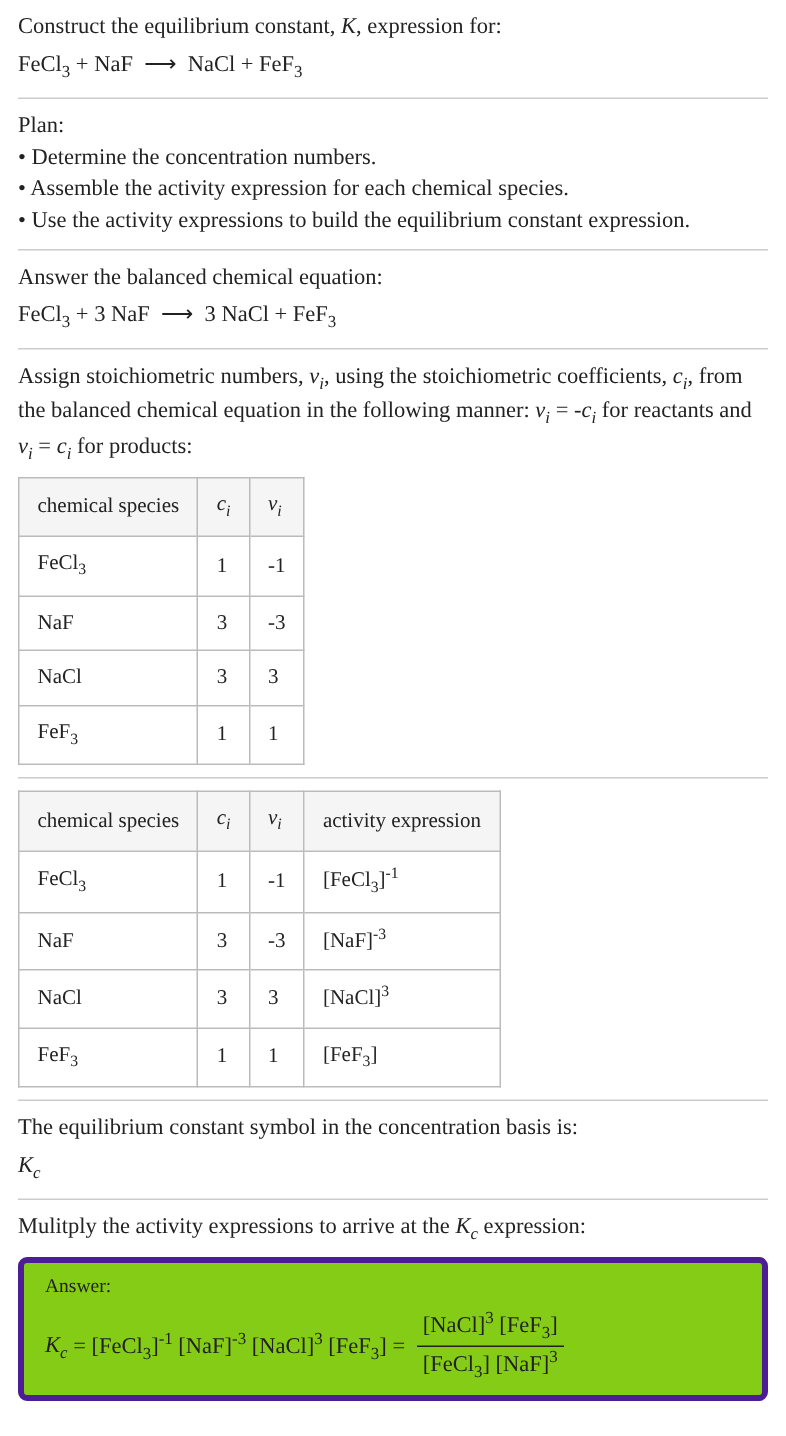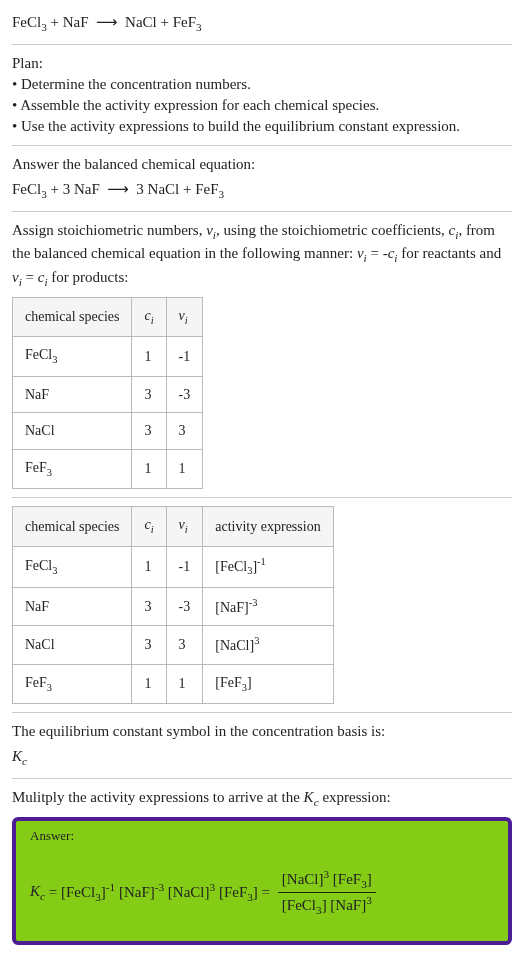--- a/index.html
+++ b/index.html
@@ -52,39 +52,40 @@
       margin-top: 6px;
     }
     .answer-label {
       font-size: 13px;
       margin-bottom: 6px;
     }
     .frac {
       display: inline-block;
       text-align: center;
       vertical-align: middle;
-      margin: 16px 4px;
+      margin: 0 4px;
     }
     .frac .num {
       display: block;
       border-bottom: 1px solid #222;
       padding: 0 4px;
     }
     .frac .den {
       display: block;
       padding: 0 4px;
     }
     .eq-line {
       margin-top: 4px;
     }
   </style>
 </head>
 <body>
 
 <div class="section">
+  <div>Construct the equilibrium constant, <span class="italic">K</span>, expression for:</div>
   <div class="eq-line">FeCl<span class="sub">3</span> + NaF &nbsp;⟶&nbsp; NaCl + FeF<span class="sub">3</span></div>
 </div>
 
 <hr>
 
 <div class="section">
   <div>Plan:</div>
   <div>• <span>Determine the concentration numbers.</span></div>
   <div>• <span>Assemble the activity expression for each chemical species.</span></div>
   <div>• <span>Use the activity expressions to build the equilibrium constant expression.</span></div>

